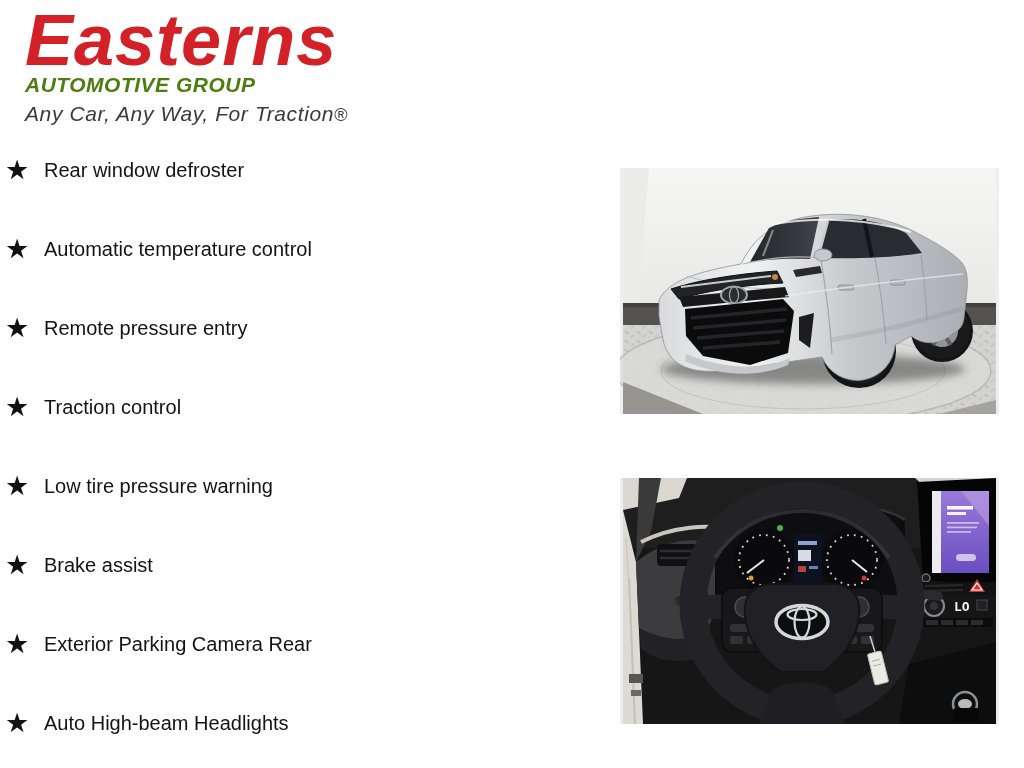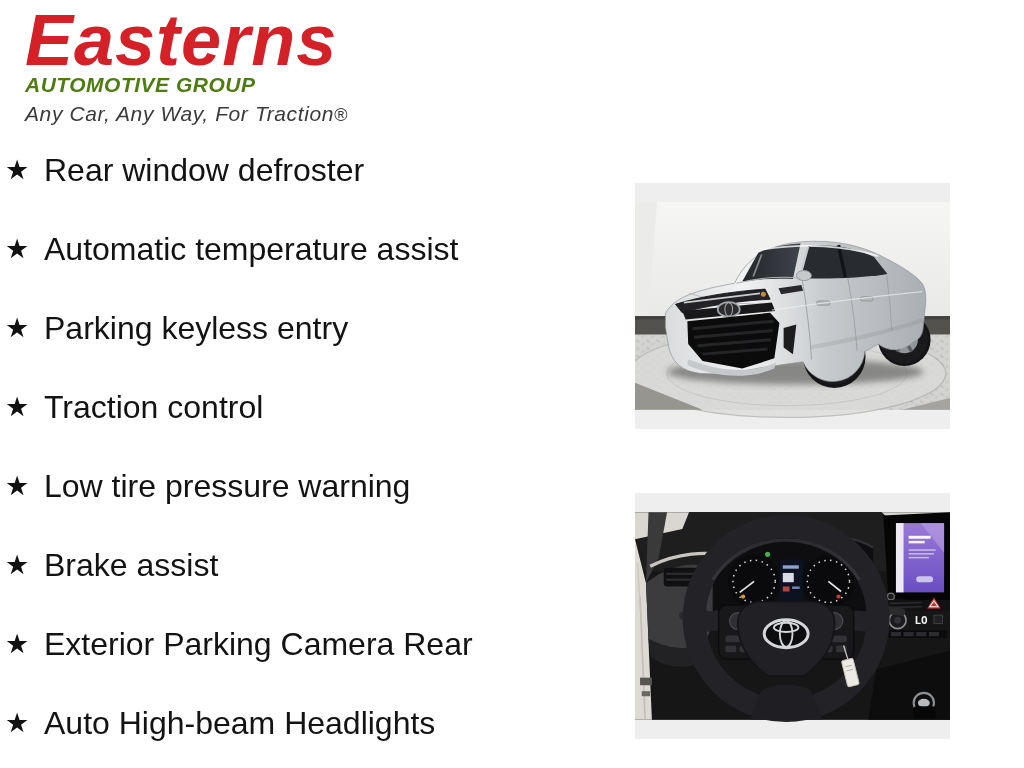--- a/index.html
+++ b/index.html
@@ -32,25 +32,25 @@
     list-style: none; margin: 0; padding: 0;
   }
   .feature {
     display: flex; align-items: center;
     height: 36px; margin-bottom: 43px; 
   }
   .star {
     width: 39px; font-size: 27px; color: #111111;
     flex: 0 0 39px; text-align: left;
   }
-  .label { font-size: 32px; color: #131313; white-space: nowrap; }
+  .label { font-size: 20px; color: #131313; white-space: nowrap; }
   
   .photo {
-    position: absolute; width: 315px; height: 246px;
-    margin: 15px; overflow: hidden; background: #eeeeee;
+    position: absolute; width: 379px; height: 246px;
+    margin: 0; overflow: hidden; background: #eeeeee;
   }
   .photo.exterior { left: 620px; top: 168px; }
   .photo.interior { left: 620px; top: 478px; }
   .photo svg { display: block; width: 100%; height: 100%; }
 </style>
 </head>
 <body>
 
 <header class="logo">
   <div class="brand" style="color: rgb(212, 33, 39);">Easterns</div>
@@ -58,25 +58,25 @@
   <div class="tagline"><span>Any Car, Any Way, For Traction</span><span class="reg">®</span></div>
 </header>
 
 <ul class="features">
   <li class="feature">
     <span class="star">★</span>
     <span class="label">Rear window defroster</span>
   </li>
   <li class="feature">
     <span class="star">★</span>
-    <span class="label">Automatic temperature assist</span>
-  </li>
-  <li class="feature">
-    <span class="star">★</span>
-    <span class="label">Parking keyless entry</span>
+    <span class="label">Automatic temperature control</span>
+  </li>
+  <li class="feature">
+    <span class="star">★</span>
+    <span class="label">Remote pressure entry</span>
   </li>
   <li class="feature">
     <span class="star">★</span>
     <span class="label">Traction control</span>
   </li>
   <li class="feature">
     <span class="star">★</span>
     <span class="label">Low tire pressure warning</span>
   </li>
   <li class="feature">

